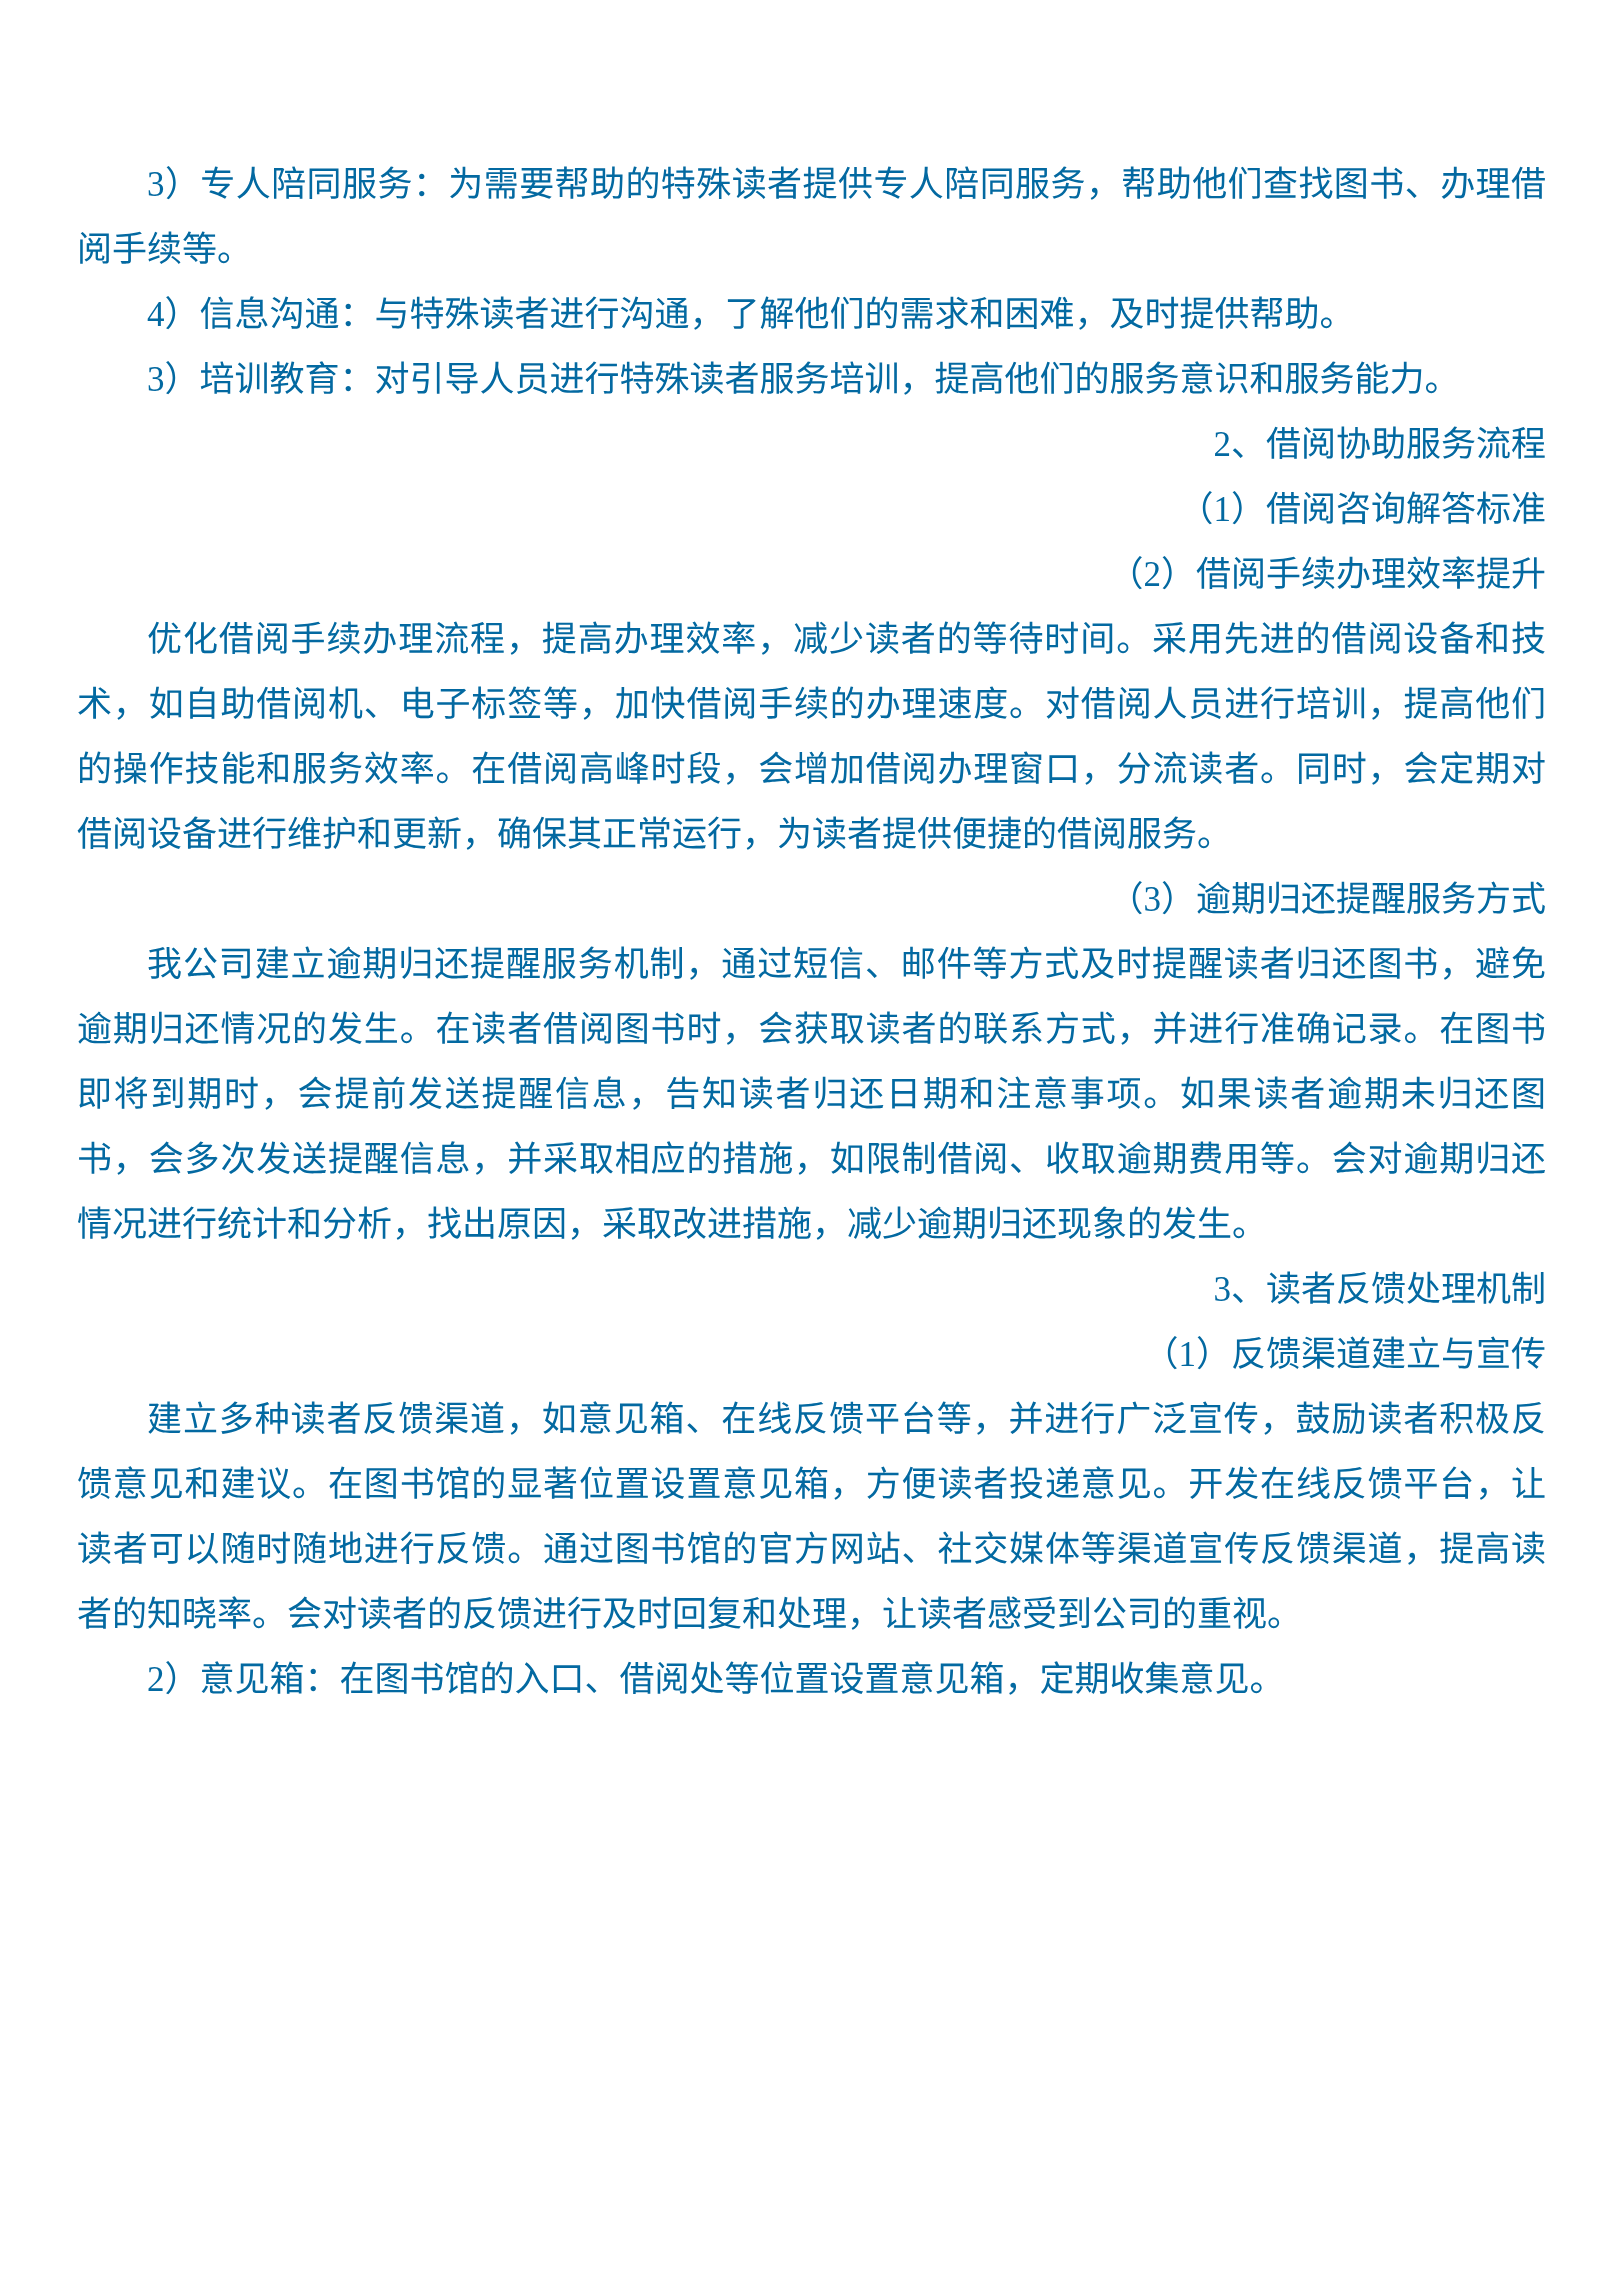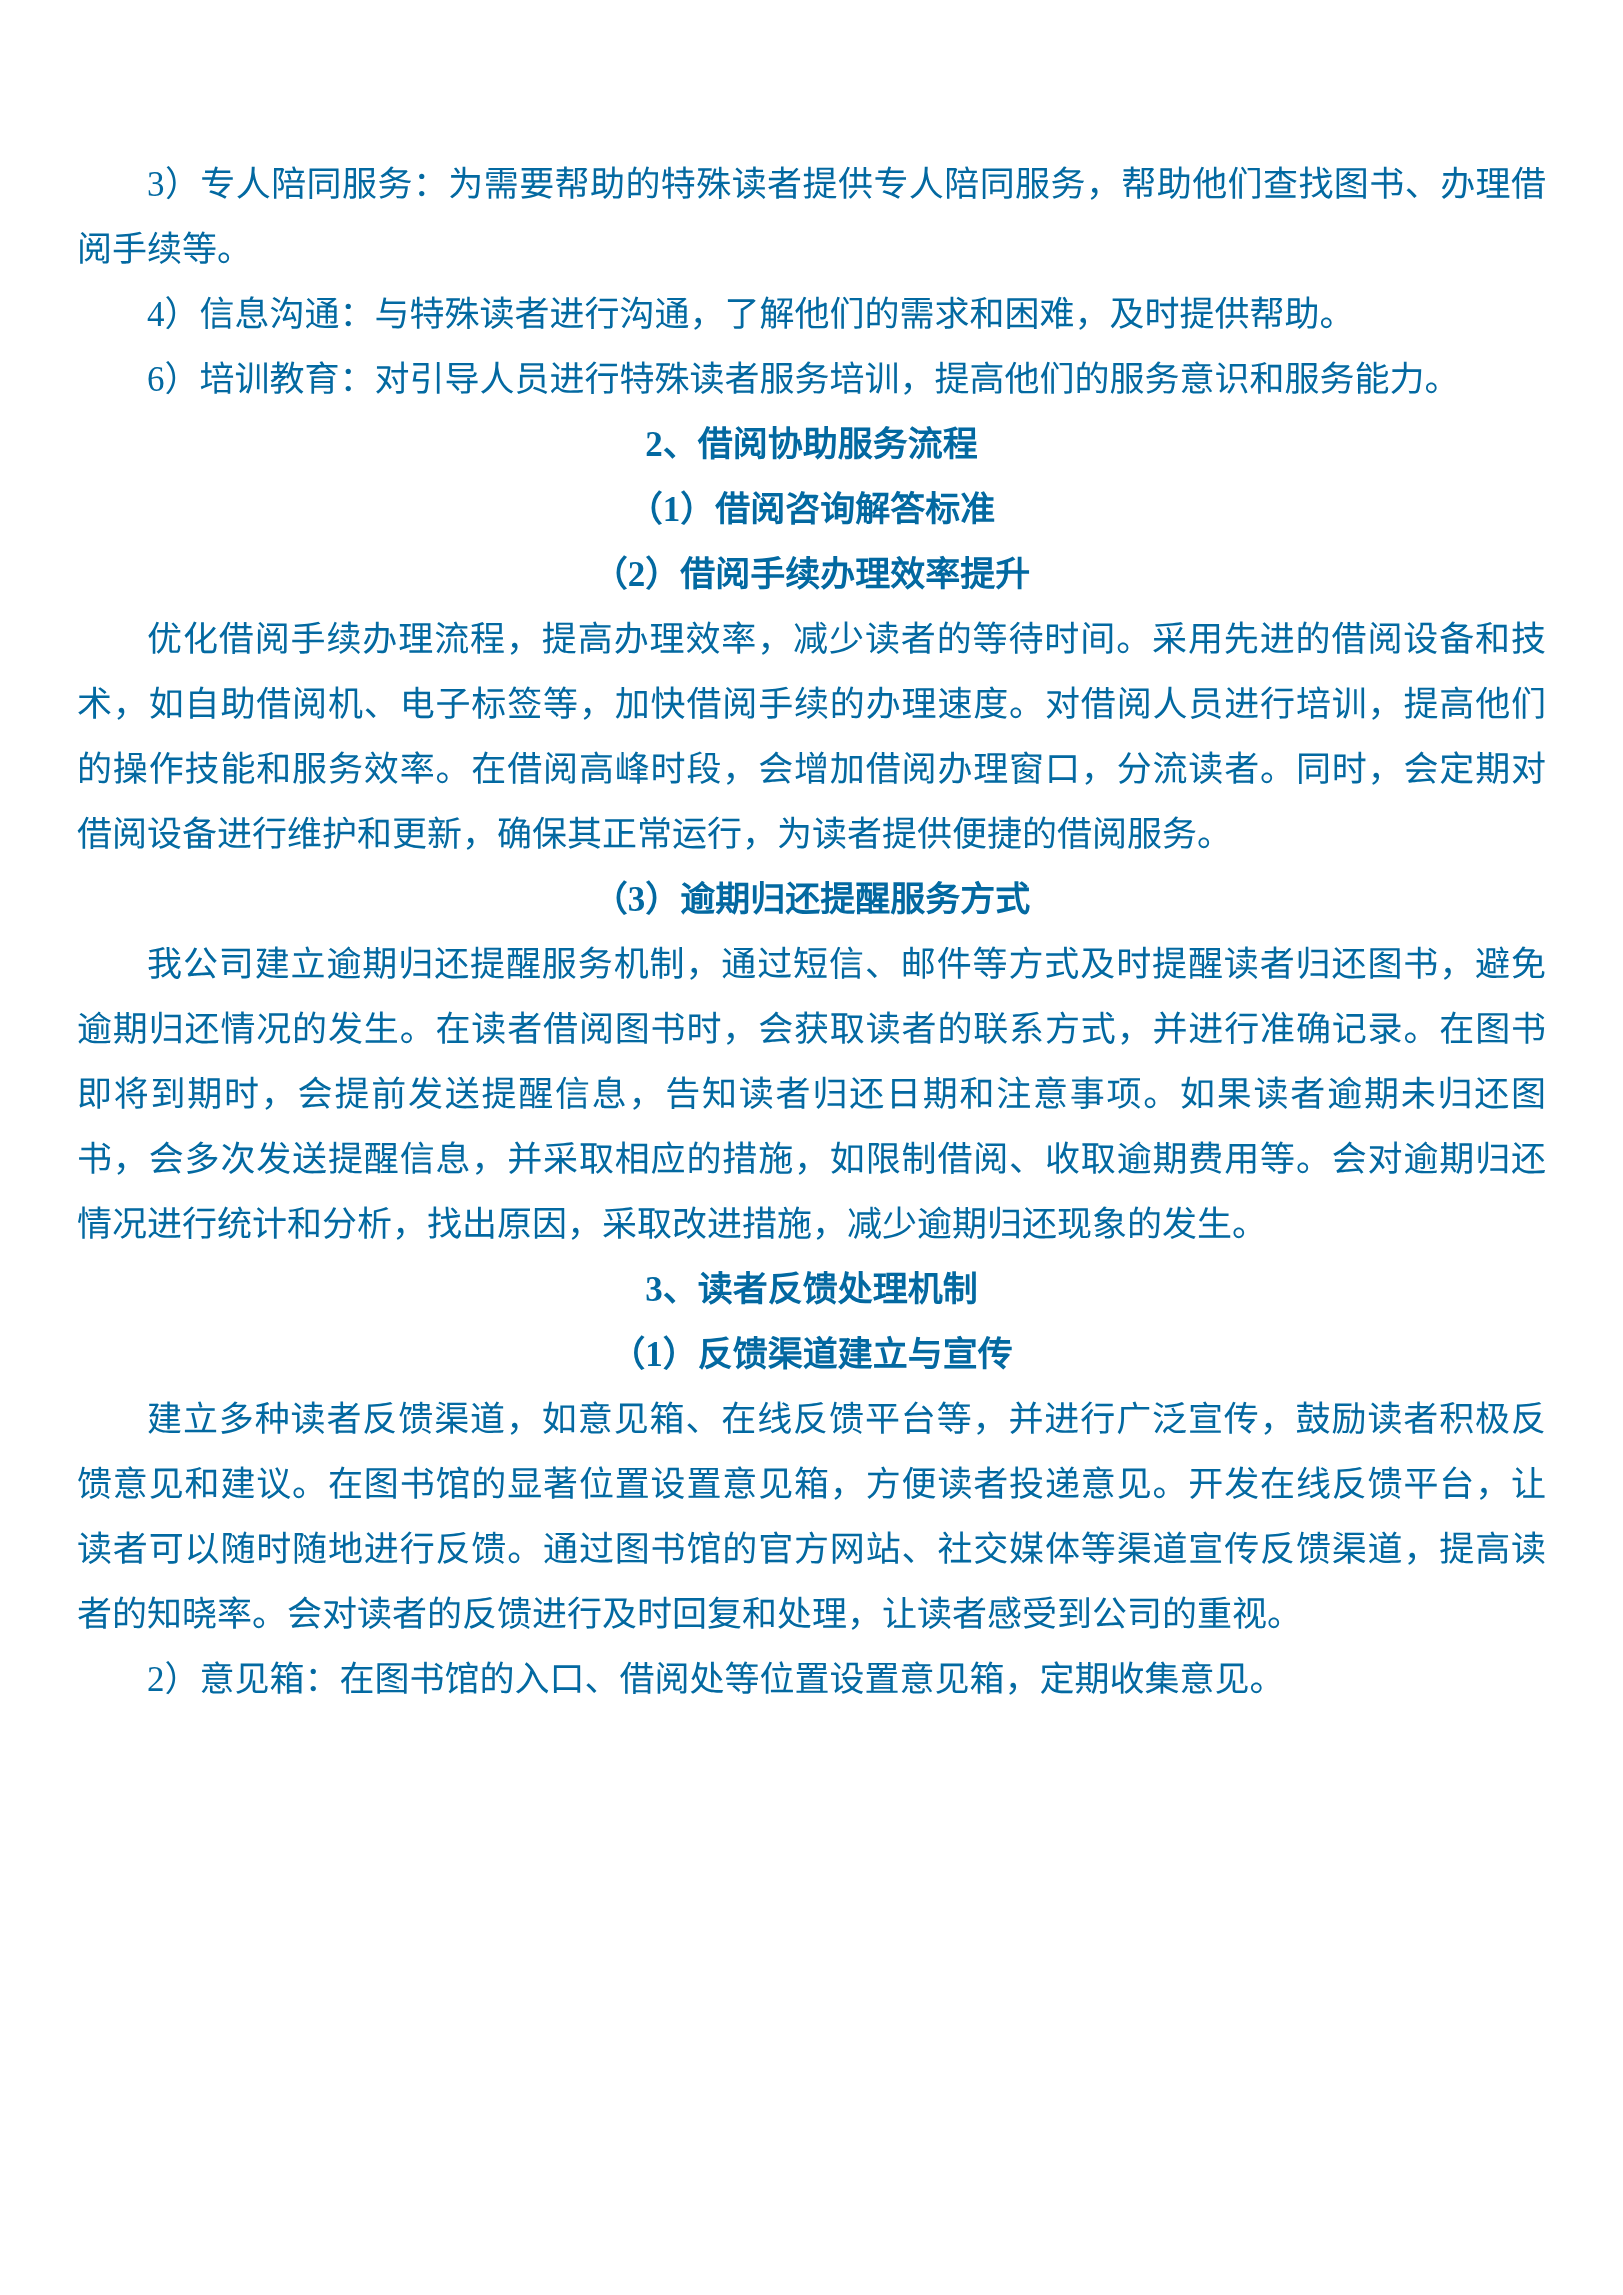--- a/index.html
+++ b/index.html
@@ -26,35 +26,35 @@
     text-align: justify;
     word-break: break-all;
     overflow-wrap: break-word;
   }
   .para, .list-item {
     text-indent: 2em;
     font-weight: normal;
   }
   .heading-l1, .heading-l2 {
     text-indent: 0;
-    font-weight: bold;
+    font-weight: normal;
     font-size: 35px;
-    text-align: center;
+    text-align: right;
   }
 </style>
 </head>
 <body>
 
 <div class="page">
 
   <p class="block list-item">3）专人陪同服务：为需要帮助的特殊读者提供专人陪同服务，帮助他们查找图书、办理借阅手续等。</p>
 
   <p class="block list-item">4）信息沟通：与特殊读者进行沟通，了解他们的需求和困难，及时提供帮助。</p>
 
-  <p class="block list-item">6）培训教育：对引导人员进行特殊读者服务培训，提高他们的服务意识和服务能力。</p>
+  <p class="block list-item">3）培训教育：对引导人员进行特殊读者服务培训，提高他们的服务意识和服务能力。</p>
 
   <h2 class="block heading-l1">2、借阅协助服务流程</h2>
 
   <h3 class="block heading-l2">（1）借阅咨询解答标准</h3>
 
 
   <h3 class="block heading-l2">（2）借阅手续办理效率提升</h3>
 
   <p class="block para">优化借阅手续办理流程，提高办理效率，减少读者的等待时间。采用先进的借阅设备和技术，如自助借阅机、电子标签等，加快借阅手续的办理速度。对借阅人员进行培训，提高他们的操作技能和服务效率。在借阅高峰时段，会增加借阅办理窗口，分流读者。同时，会定期对借阅设备进行维护和更新，确保其正常运行，为读者提供便捷的借阅服务。</p>
 

